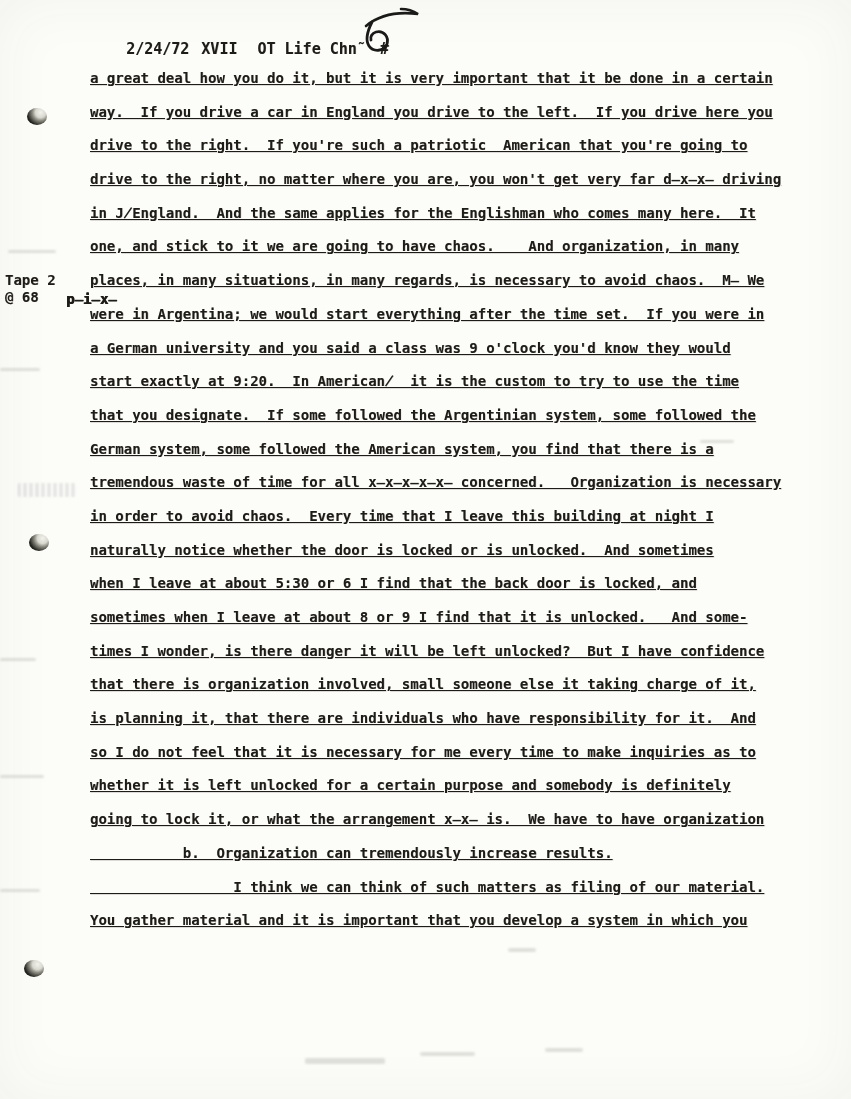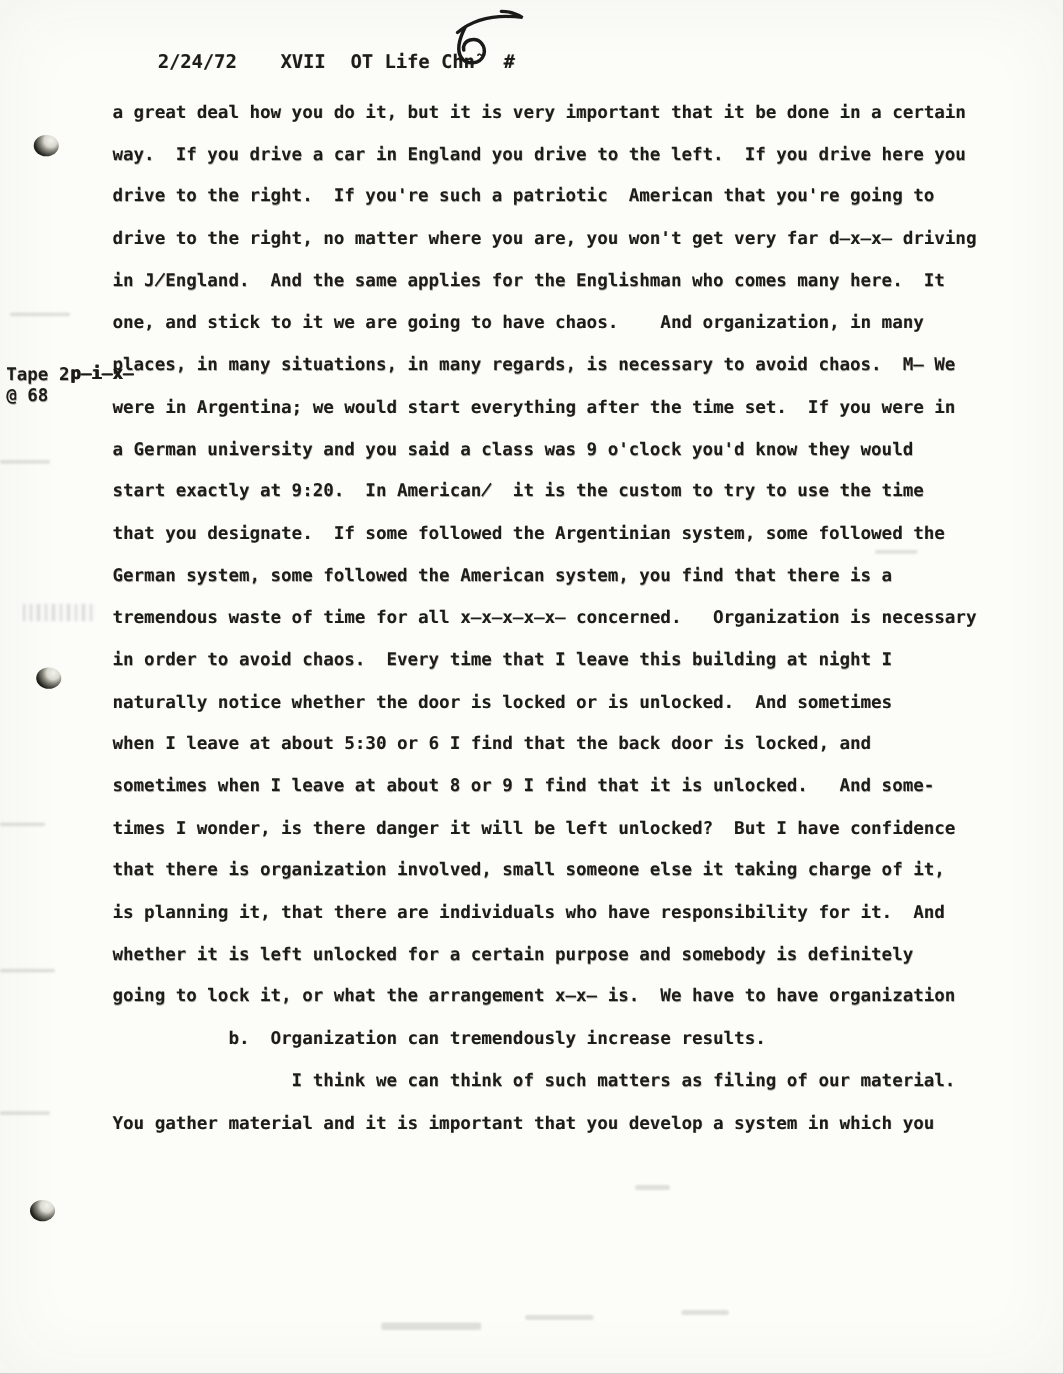--- a/index.html
+++ b/index.html
@@ -16,41 +16,41 @@
   .tw{
     font-family:"DejaVu Sans Mono", monospace;
     font-weight:bold;
     color:#1e1c17;
     text-shadow:0.4px 0.4px 0 rgba(20,18,12,.35);
   }
   .header{
     position:absolute;left:90px;top:22px;
     font-size:15px;white-space:pre;
   }
-  .header .h-series{margin-left:35px;text-align:center;}
+  .header .h-series{margin-left:12px;text-align:center;}
   .header .h-title{margin-left:20px;}
   .header .h-num{margin-left:14px;}
   .hw-five{
     position:absolute;left:356px;top:6px;width:70px;height:52px;
   }
   .body-block{
-    position:absolute;left:90px;top:74px;width:720px;
+    position:absolute;left:90px;top:62px;width:720px;text-decoration:underline;
   }
   .tline{
     height:33.7px;
     line-height:33.7px;
     font-size:14px;
     white-space:pre;
   }
   .margin-note{
     position:absolute;left:5px;top:272px;
-    font-size:14px;line-height:17px;white-space:pre;margin-top:20px;
+    font-size:14px;line-height:17px;white-space:pre;
   }
   .margin-strike{
-    position:absolute;left:56px;top:291px;
+    position:absolute;left:66px;top:291px;
     font-size:14px;
     text-shadow:0.7px 0 0 #1e1c17, 0.4px 0.4px 0 rgba(20,18,12,.5);
   }
   .hole{
     position:absolute;width:20px;height:17px;border-radius:50%;
     background:radial-gradient(circle at 68% 26%, #f2f2ec 0%, #d8d8d0 28%, #8a8a80 45%, #23231e 72%, #0c0c0a 100%);
   }
   .hole.h1{left:27px;top:108px;}
   .hole.h2{left:29px;top:534px;}
   .hole.h3{left:24px;top:960px;}
@@ -111,20 +111,21 @@
       <div class="tline">that you designate.  If some followed the Argentinian system, some followed the</div>
       <div class="tline">German system, some followed the American system, you find that there is a</div>
       <div class="tline">tremendous waste of time for all x̶x̶x̶x̶x̶ concerned.   Organization is necessary</div>
       <div class="tline">in order to avoid chaos.  Every time that I leave this building at night I</div>
       <div class="tline">naturally notice whether the door is locked or is unlocked.  And sometimes</div>
       <div class="tline">when I leave at about 5:30 or 6 I find that the back door is locked, and</div>
       <div class="tline">sometimes when I leave at about 8 or 9 I find that it is unlocked.   And some-</div>
       <div class="tline">times I wonder, is there danger it will be left unlocked?  But I have confidence</div>
       <div class="tline">that there is organization involved, small someone else it taking charge of it,</div>
       <div class="tline">is planning it, that there are individuals who have responsibility for it.  And</div>
+      <div class="tline">so I do not feel that it is necessary for me every time to make inquiries as to</div>
       <div class="tline">whether it is left unlocked for a certain purpose and somebody is definitely</div>
       <div class="tline">going to lock it, or what the arrangement x̶x̶ is.  We have to have organization</div>
       <div class="tline">           b.  Organization can tremendously increase results.</div>
       <div class="tline">                 I think we can think of such matters as filing of our material.</div>
       <div class="tline">You gather material and it is important that you develop a system in which you</div>
     </div>
 
 </div>
 
 </body></html>

